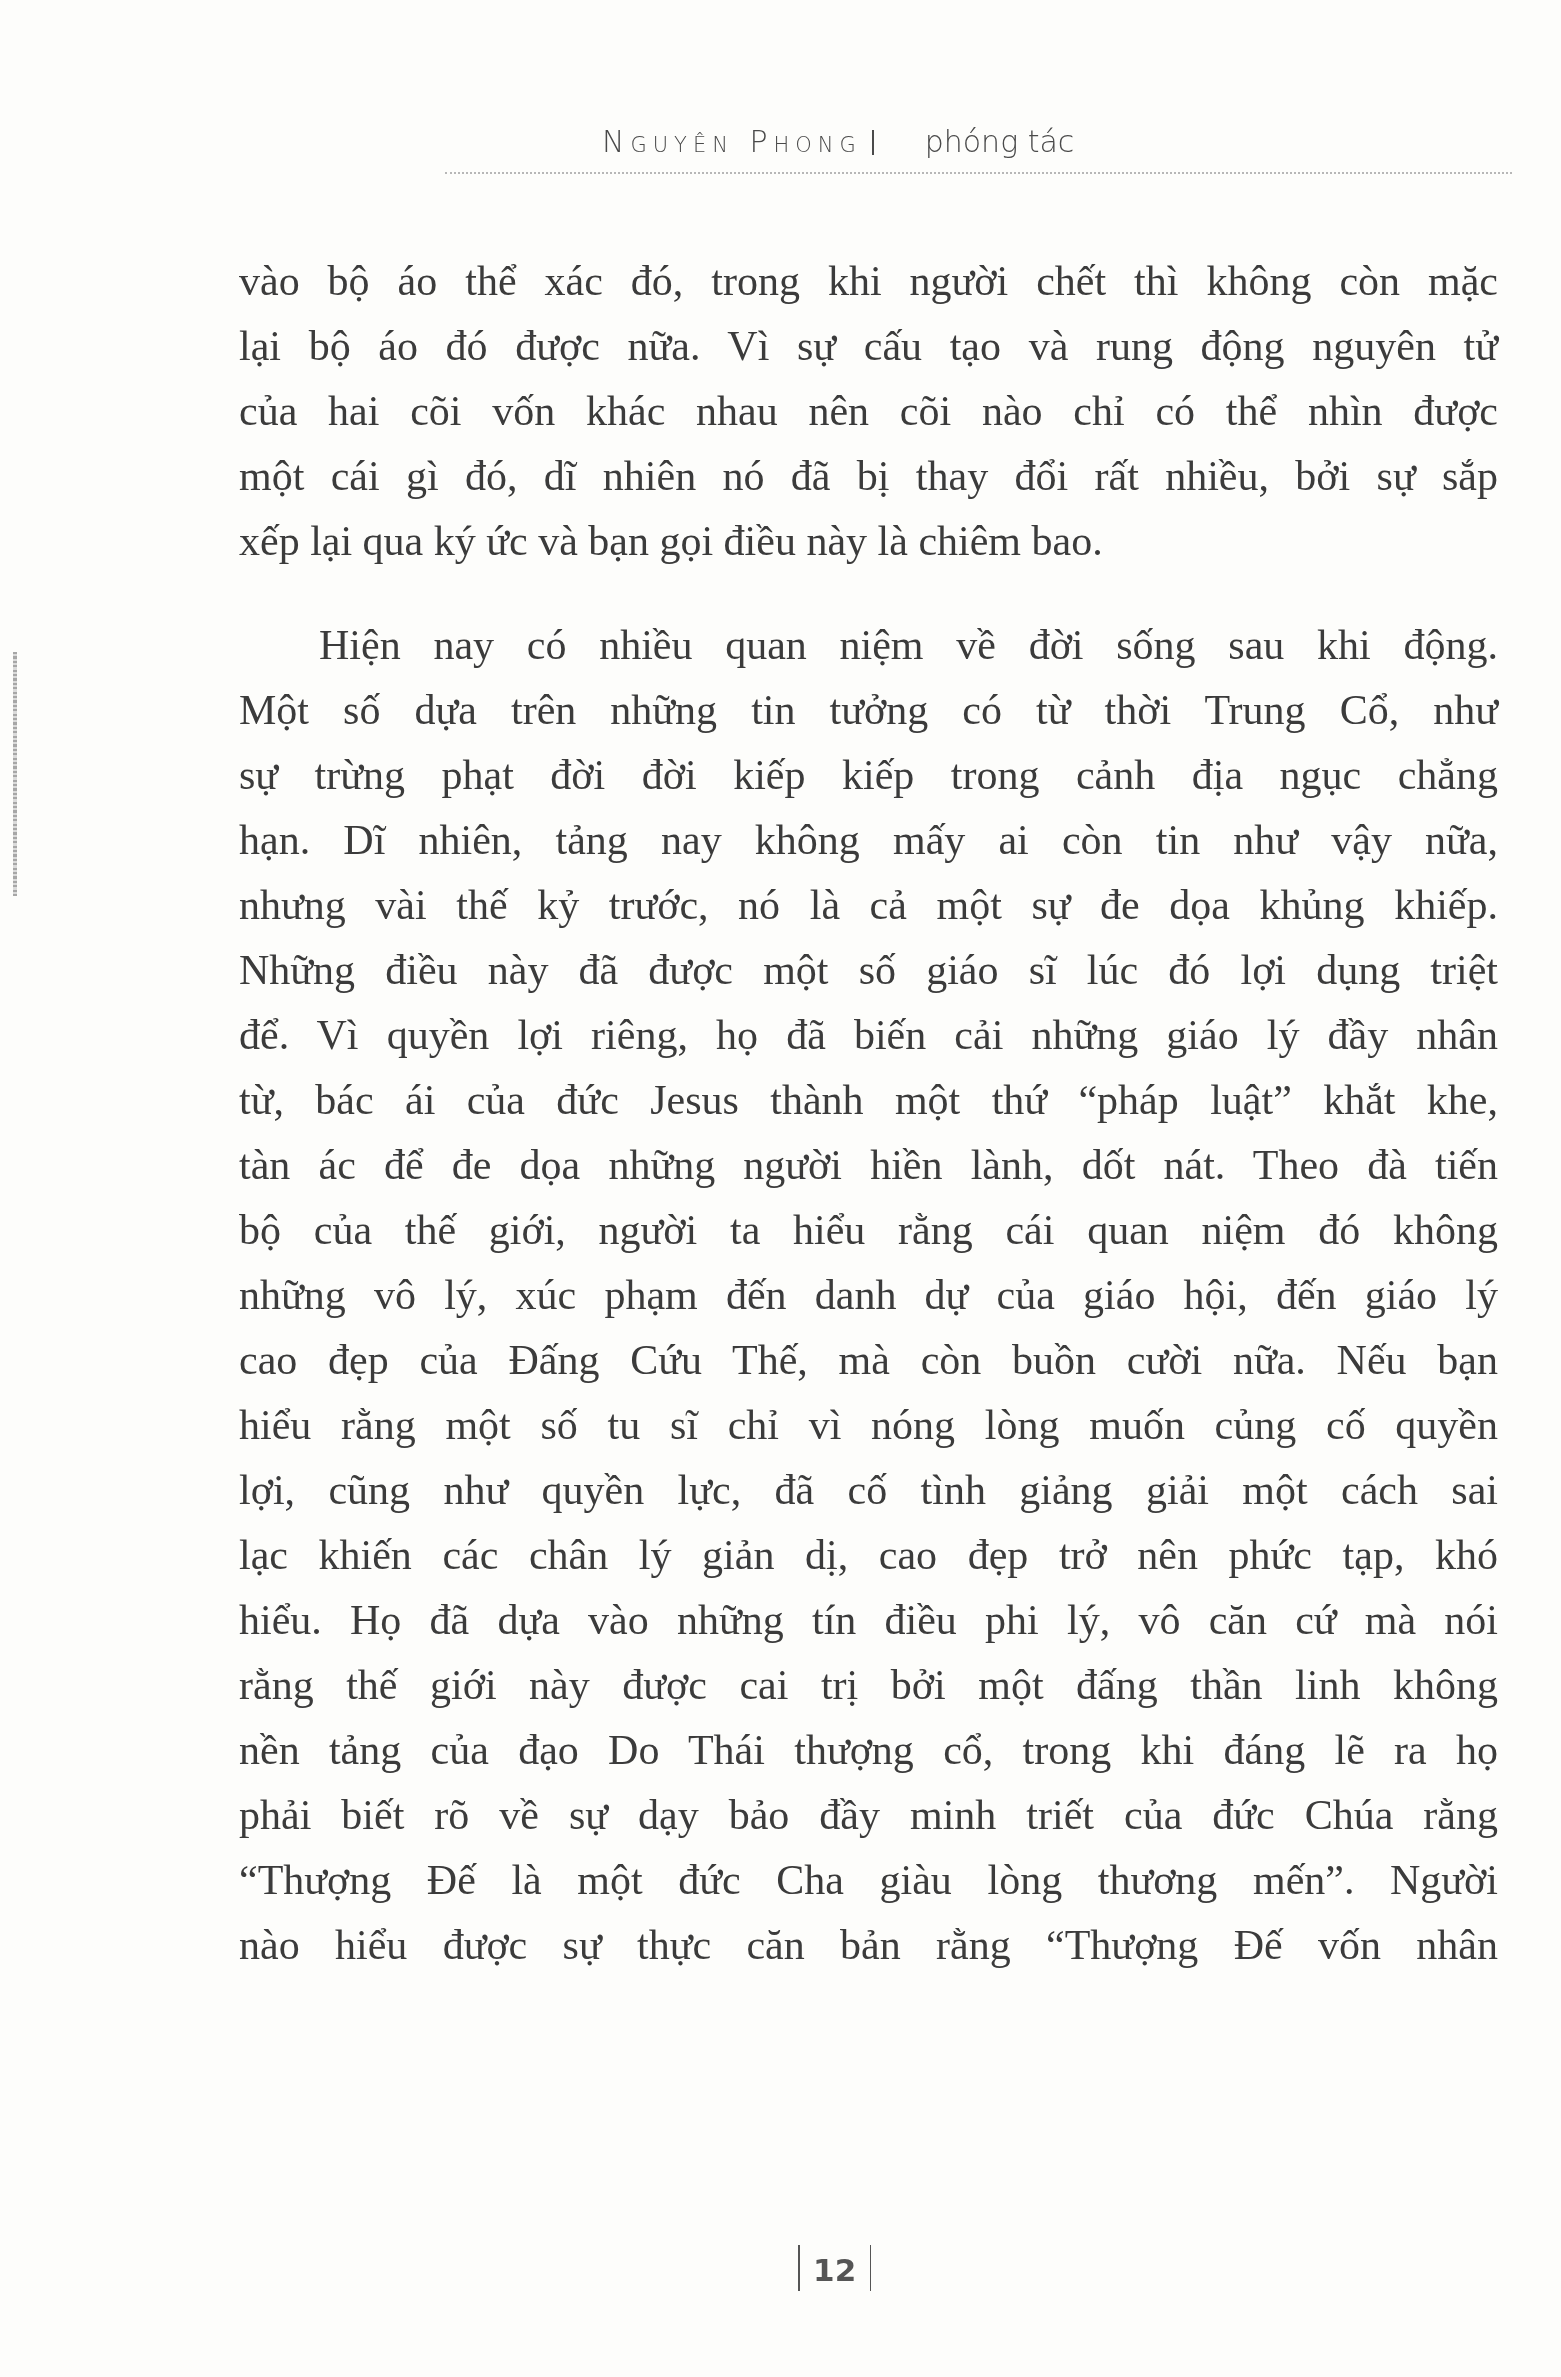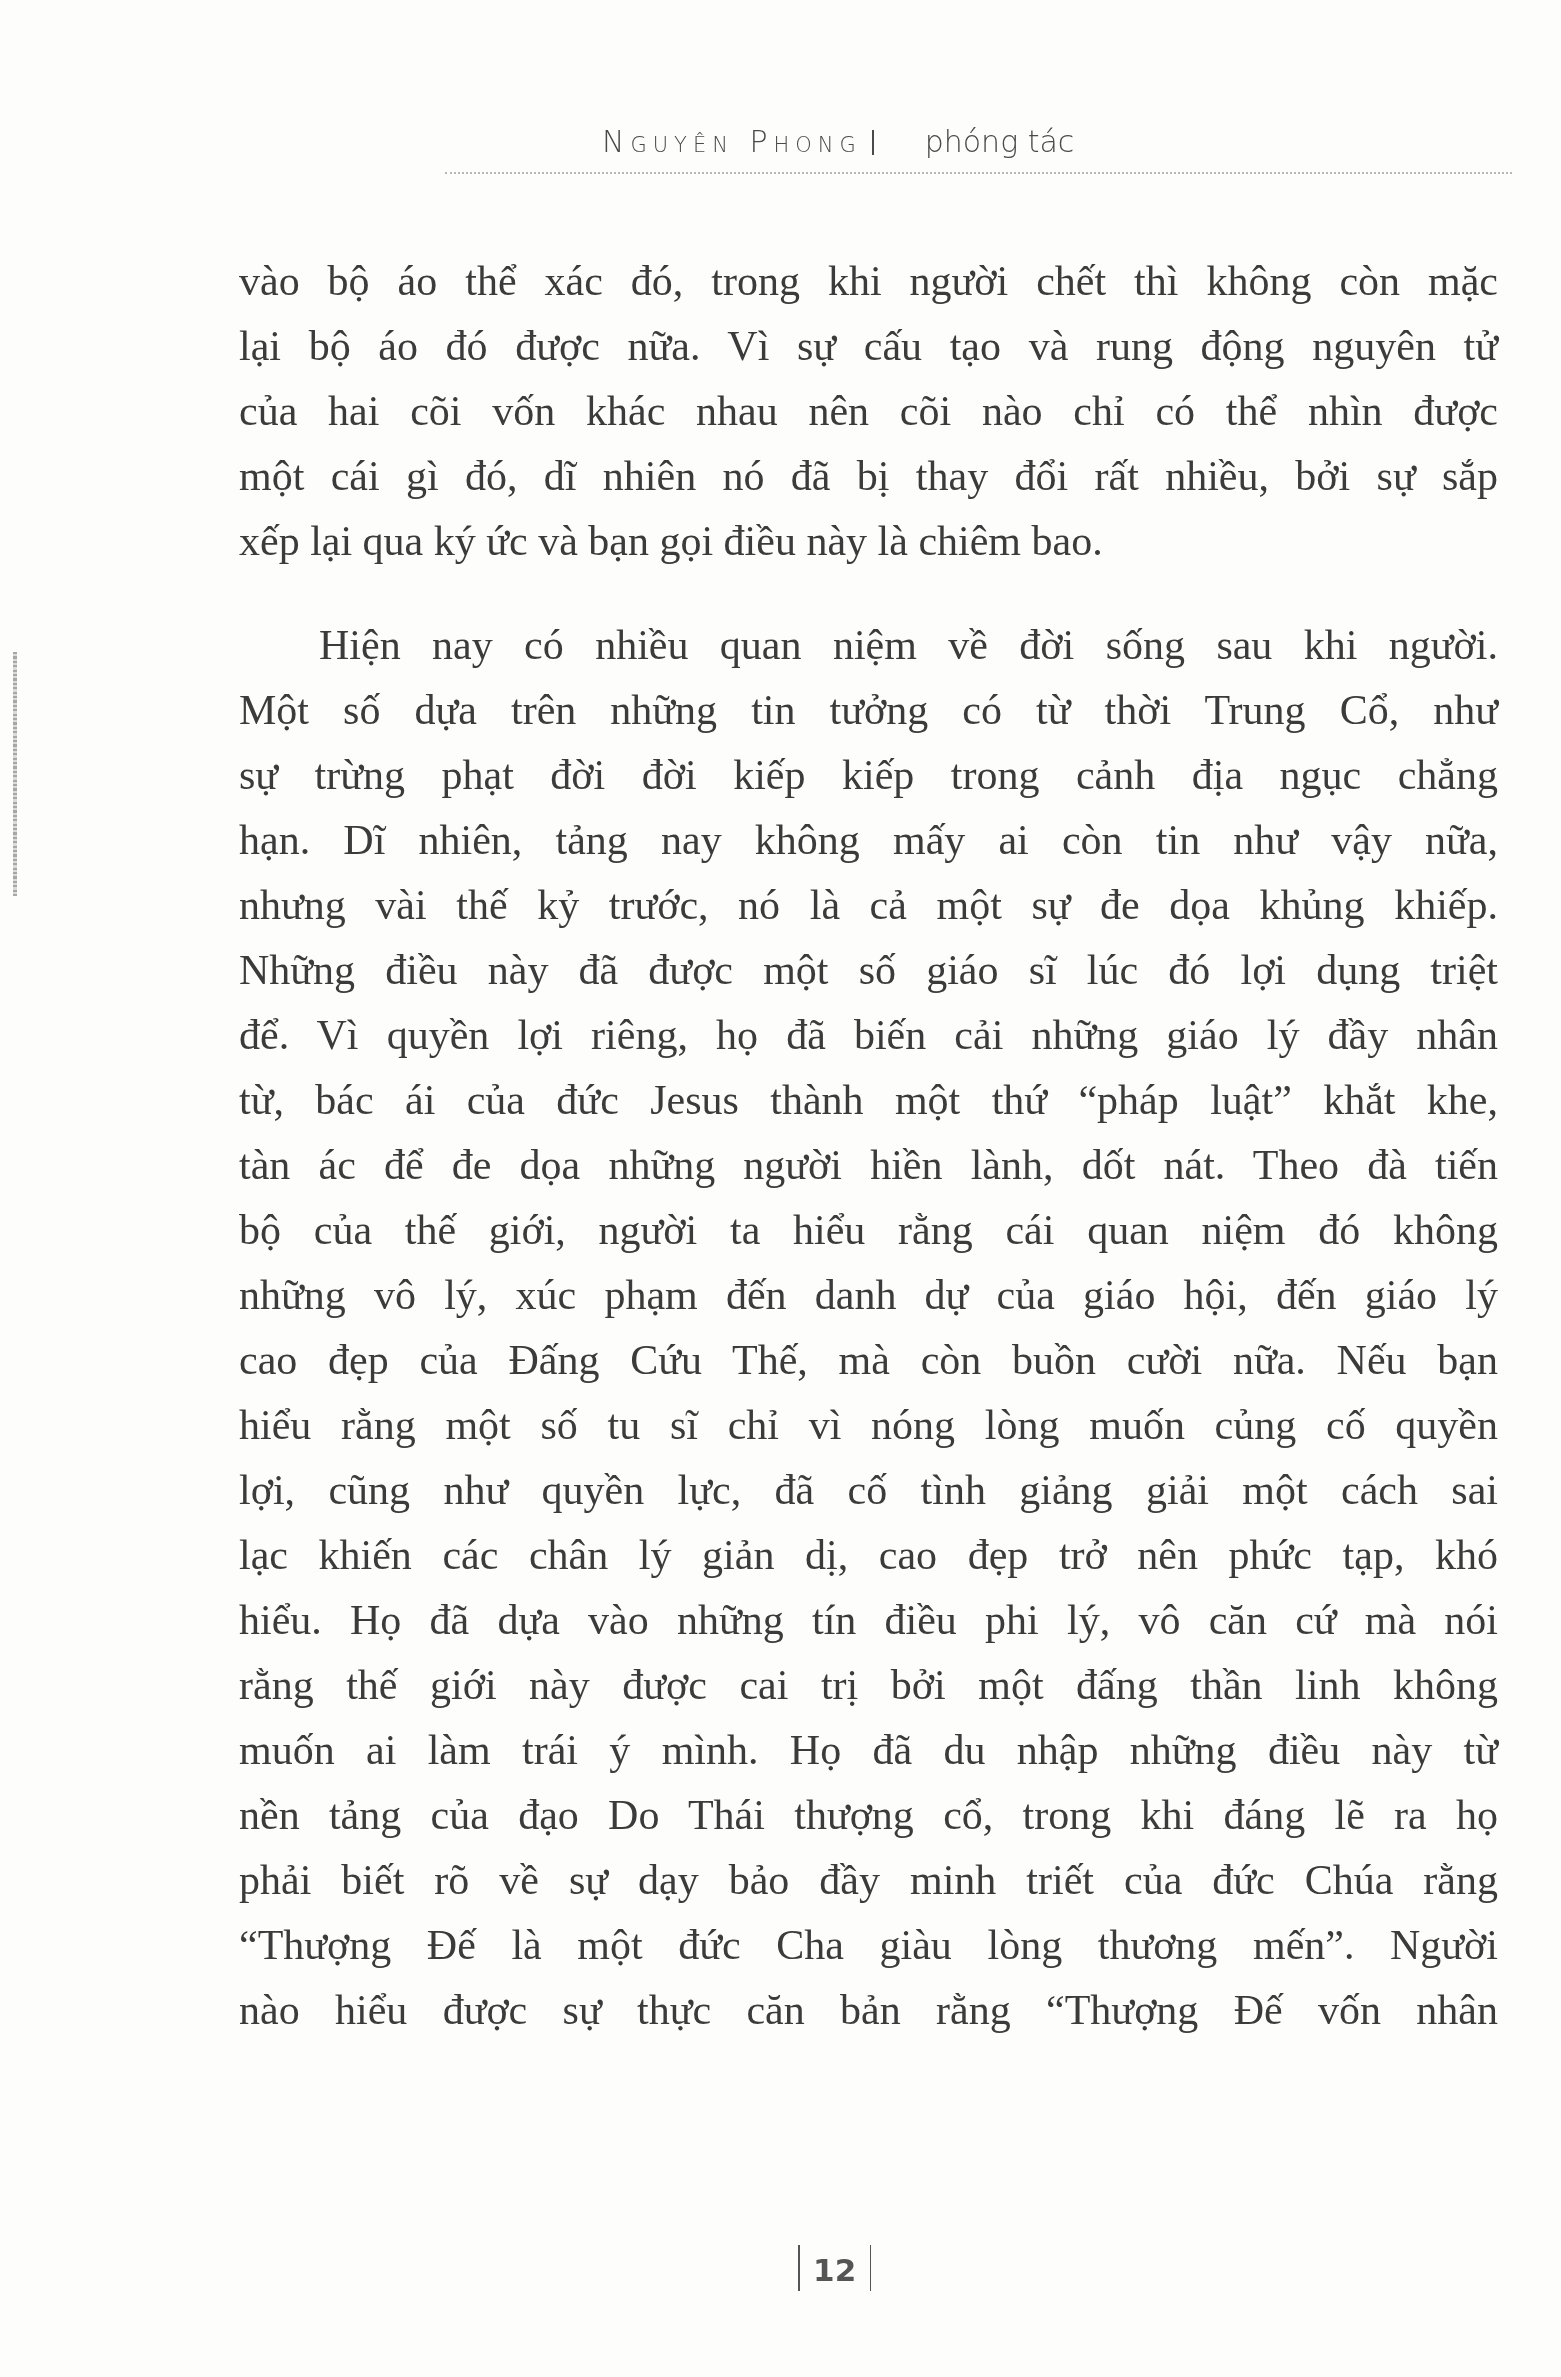--- a/index.html
+++ b/index.html
@@ -117,38 +117,37 @@
 <div class="text-block">
 
   <span class="line">vào bộ áo thể xác đó, trong khi người chết thì không còn mặc</span>
   <span class="line">lại bộ áo đó được nữa. Vì sự cấu tạo và rung động nguyên tử</span>
   <span class="line">của hai cõi vốn khác nhau nên cõi nào chỉ có thể nhìn được</span>
   <span class="line">một cái gì đó, dĩ nhiên nó đã bị thay đổi rất nhiều, bởi sự sắp</span>
   <span class="line last">xếp lại qua ký ức và bạn gọi điều này là chiêm bao.</span>
 
   <span class="para-gap"></span>
 
-  <span class="line indent">Hiện nay có nhiều quan niệm về đời sống sau khi người.</span>
+  <span class="line indent">Hiện nay có nhiều quan niệm về đời sống sau khi động.</span>
   <span class="line">Một số dựa trên những tin tưởng có từ thời Trung Cổ, như</span>
   <span class="line">sự trừng phạt đời đời kiếp kiếp trong cảnh địa ngục chẳng</span>
   <span class="line">hạn. Dĩ nhiên, tảng nay không mấy ai còn tin như vậy nữa,</span>
   <span class="line">nhưng vài thế kỷ trước, nó là cả một sự đe dọa khủng khiếp.</span>
   <span class="line">Những điều này đã được một số giáo sĩ lúc đó lợi dụng triệt</span>
   <span class="line">để. Vì quyền lợi riêng, họ đã biến cải những giáo lý đầy nhân</span>
   <span class="line">từ, bác ái của đức Jesus thành một thứ “pháp luật” khắt khe,</span>
   <span class="line">tàn ác để đe dọa những người hiền lành, dốt nát. Theo đà tiến</span>
   <span class="line">bộ của thế giới, người ta hiểu rằng cái quan niệm đó không</span>
   <span class="line">những vô lý, xúc phạm đến danh dự của giáo hội, đến giáo lý</span>
   <span class="line">cao đẹp của Đấng Cứu Thế, mà còn buồn cười nữa. Nếu bạn</span>
   <span class="line">hiểu rằng một số tu sĩ chỉ vì nóng lòng muốn củng cố quyền</span>
   <span class="line">lợi, cũng như quyền lực, đã cố tình giảng giải một cách sai</span>
   <span class="line">lạc khiến các chân lý giản dị, cao đẹp trở nên phức tạp, khó</span>
   <span class="line">hiểu. Họ đã dựa vào những tín điều phi lý, vô căn cứ mà nói</span>
   <span class="line">rằng thế giới này được cai trị bởi một đấng thần linh không</span>
-  <span class="line">muốn ai làm trái ý mình. Họ đã du nhập những điều này từ</span>
   <span class="line">nền tảng của đạo Do Thái thượng cổ, trong khi đáng lẽ ra họ</span>
   <span class="line">phải biết rõ về sự dạy bảo đầy minh triết của đức Chúa rằng</span>
   <span class="line">“Thượng Đế là một đức Cha giàu lòng thương mến”. Người</span>
   <span class="line">nào hiểu được sự thực căn bản rằng “Thượng Đế vốn nhân</span>
 </div>
 
 <div class="page-number">
   <span class="bar"></span><span>12</span><span class="bar"></span>
 </div>
 

